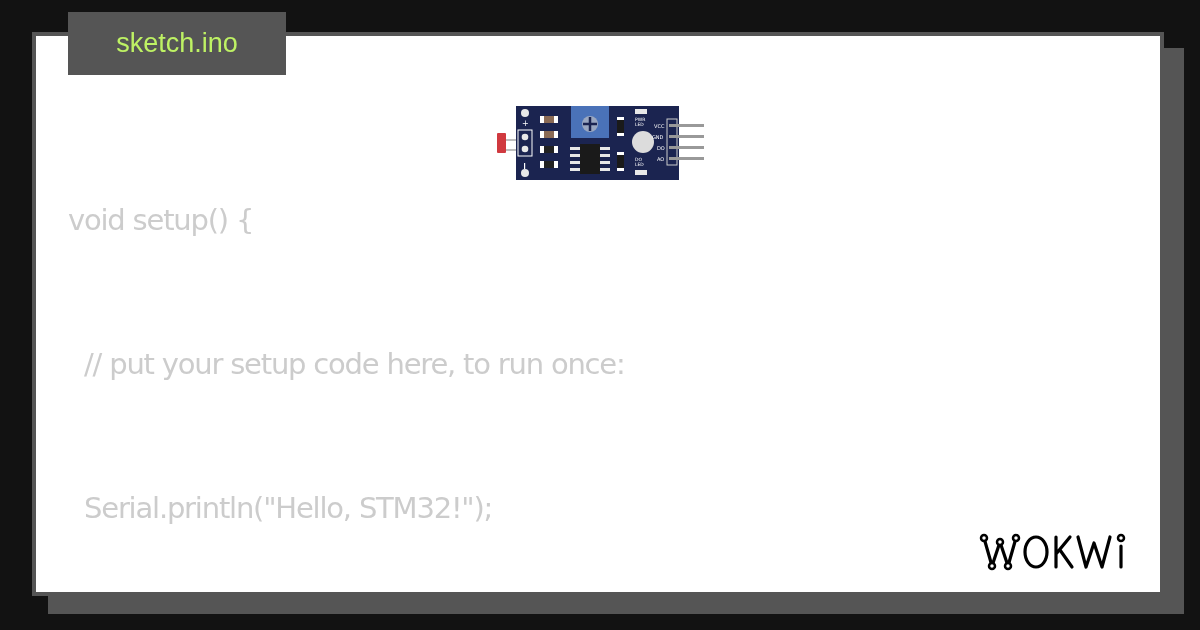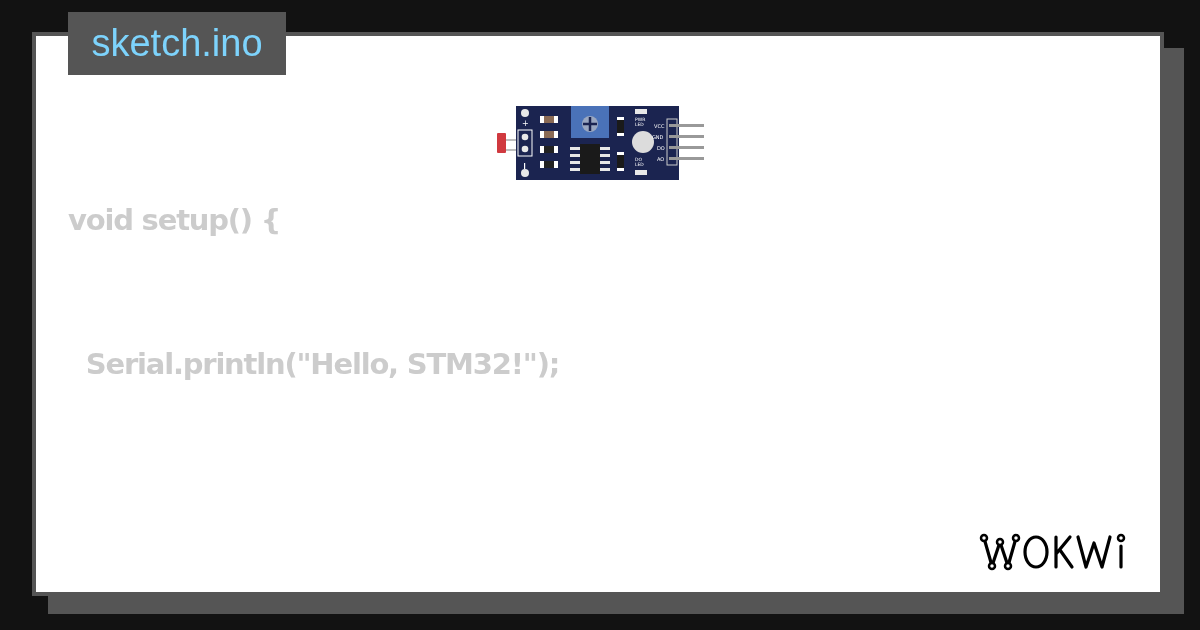--- a/index.html
+++ b/index.html
@@ -21,39 +21,39 @@
     left: 32px; top: 32px;
     width: 1124px; height: 556px;
     background: #ffffff;
     border: 4px solid #555555;
   }
   .tab {
     position: absolute;
     left: 68px; top: 12px;
     width: 218px; height: 63px;
     background: #555555;
-    color: #7dd3fc;
+    color: #bef264;
     font-family: "Liberation Sans", sans-serif;
-    font-size: 38px;
+    font-size: 27px;
     line-height: 63px;
     text-align: center;
     letter-spacing: 0px;
   }
   .code {
     position: absolute;
     left: 68px; top: 100px;
     margin: 0;
     font-family: "DejaVu Sans", sans-serif;
     font-size: 29px;
     line-height: 48px;
     color: #cccccc;
     letter-spacing: -1.2px;
     white-space: pre;
   }
-  .code .line { display: block; height: 48px; font-weight: bold; }
+  .code .line { display: block; height: 48px; }
   .sensor {
     position: absolute;
     left: 494px; top: 104px;
     width: 214px; height: 78px;
   }
   .logo {
     position: absolute;
     left: 978px; top: 528px;
     width: 172px; height: 48px;
   }
@@ -63,20 +63,21 @@
 
 <div class="shadow"></div>
 <div class="frame"></div>
 
 <div class="tab">
   <span>sketch.ino</span>
 </div>
 
 <div class="code">
   <span class="line">void setup() {</span>
+  <span class="line">  // put your setup code here, to run once:</span>
   <span class="line">  Serial.println("Hello, STM32!");</span>
   
   
   
   
   
   
 </div>
 
 <div class="sensor">

